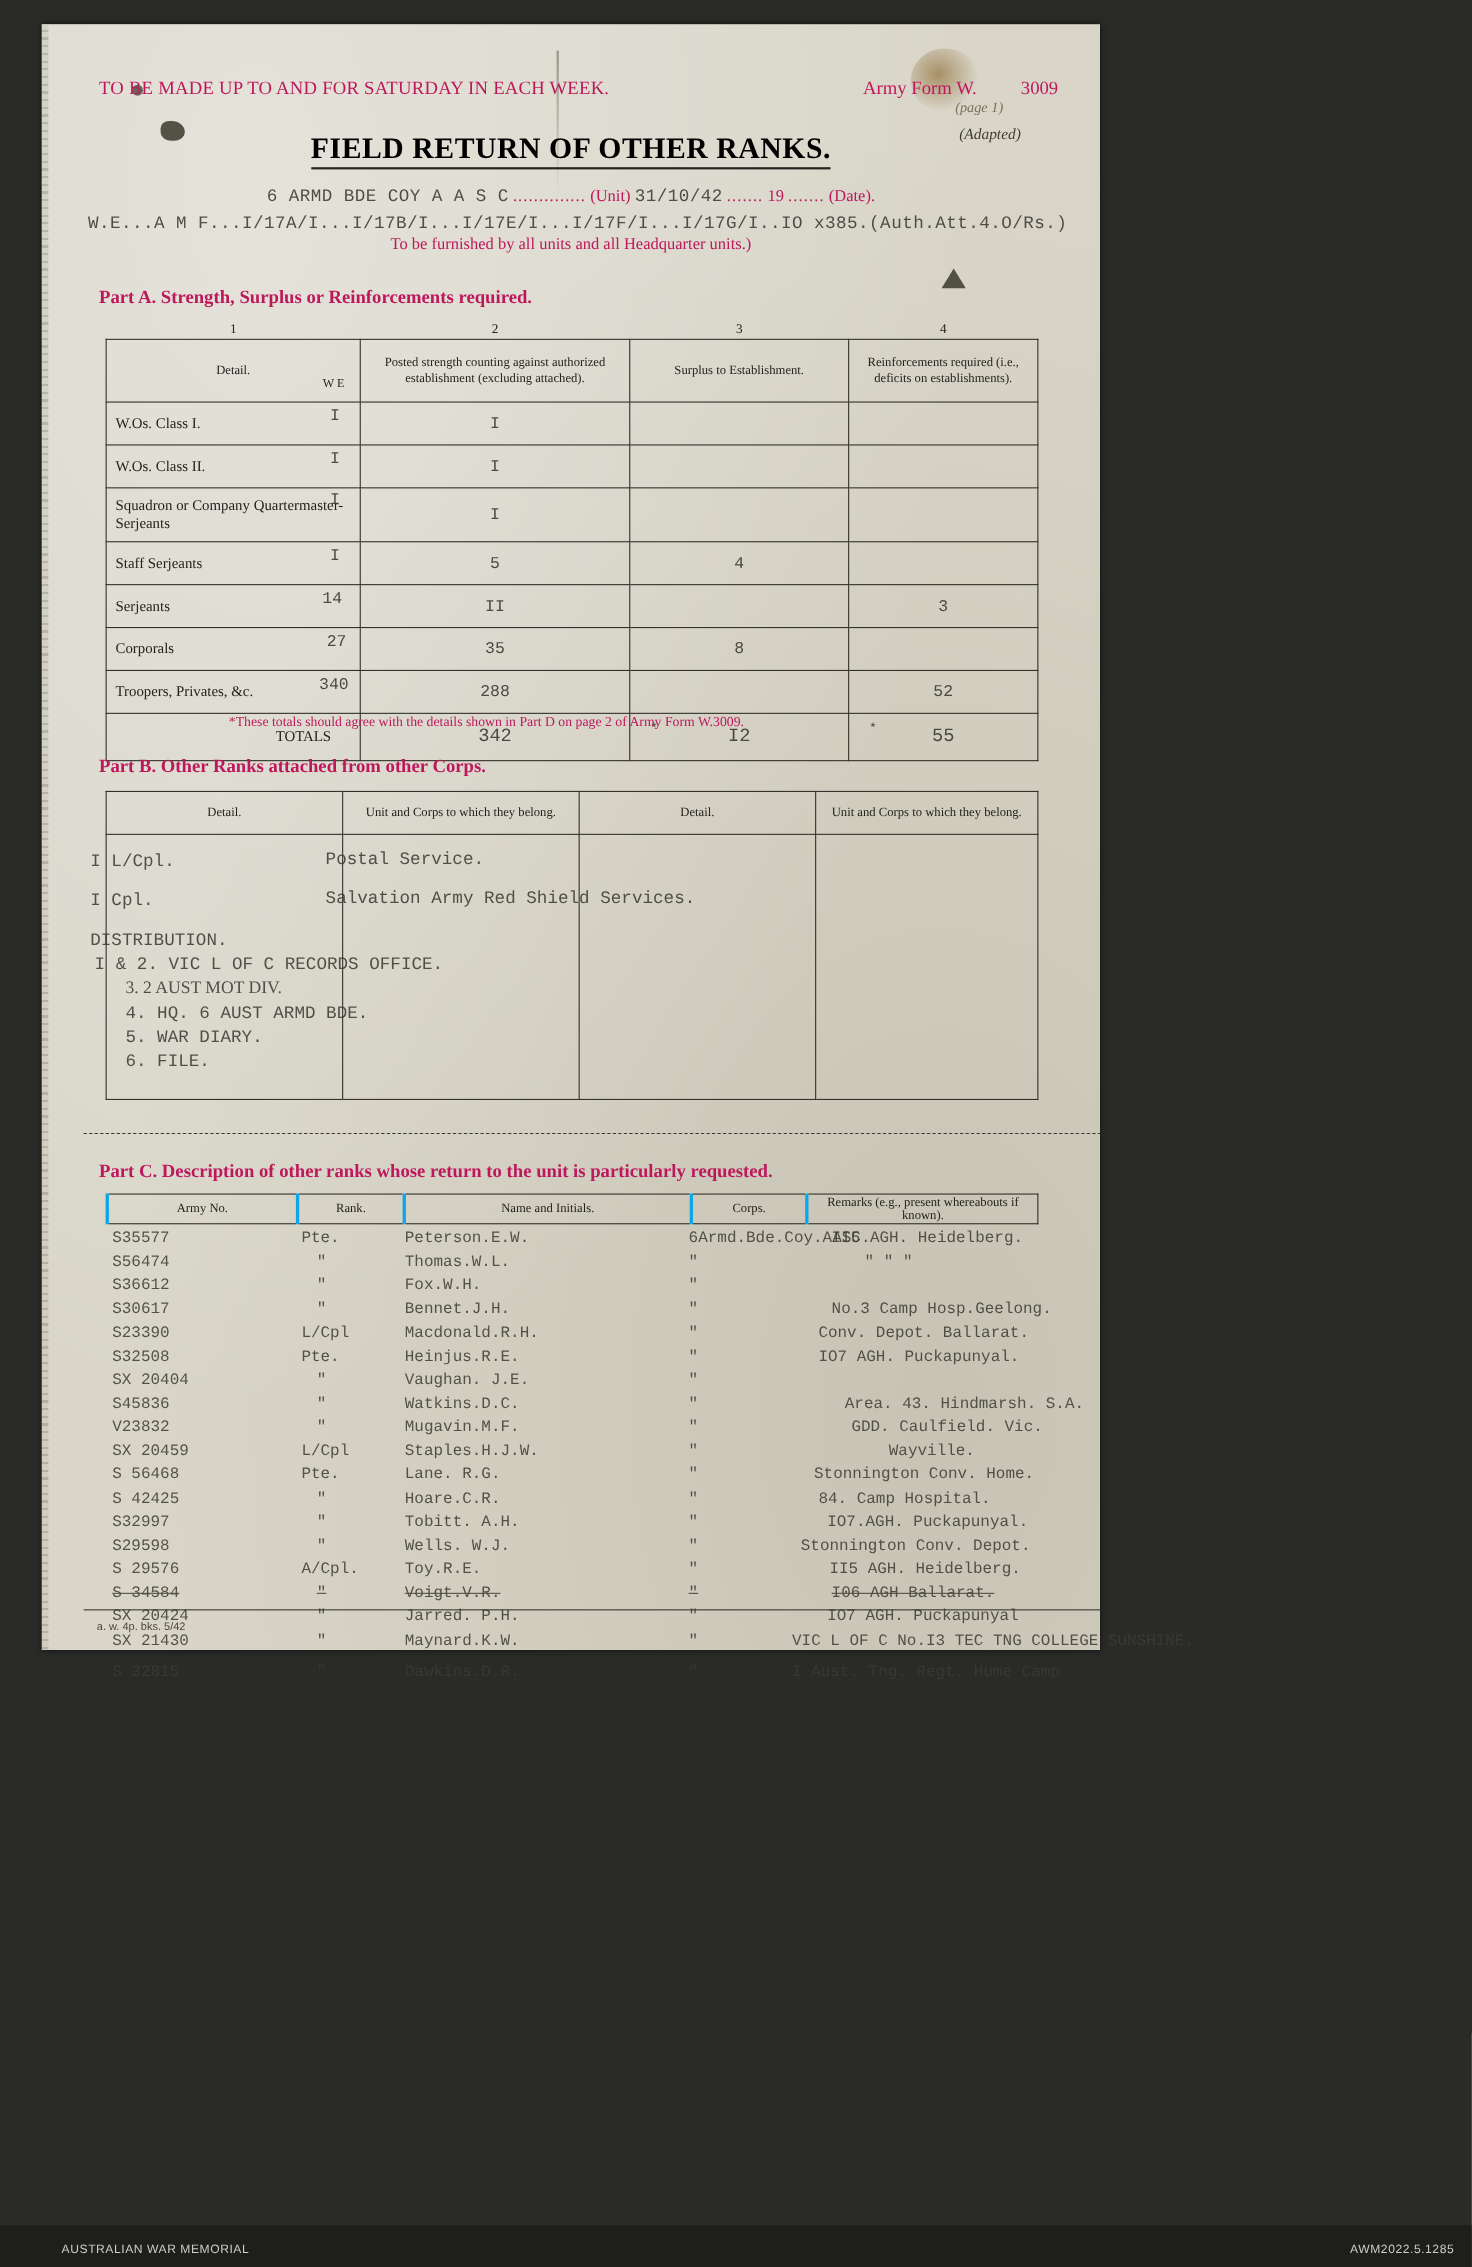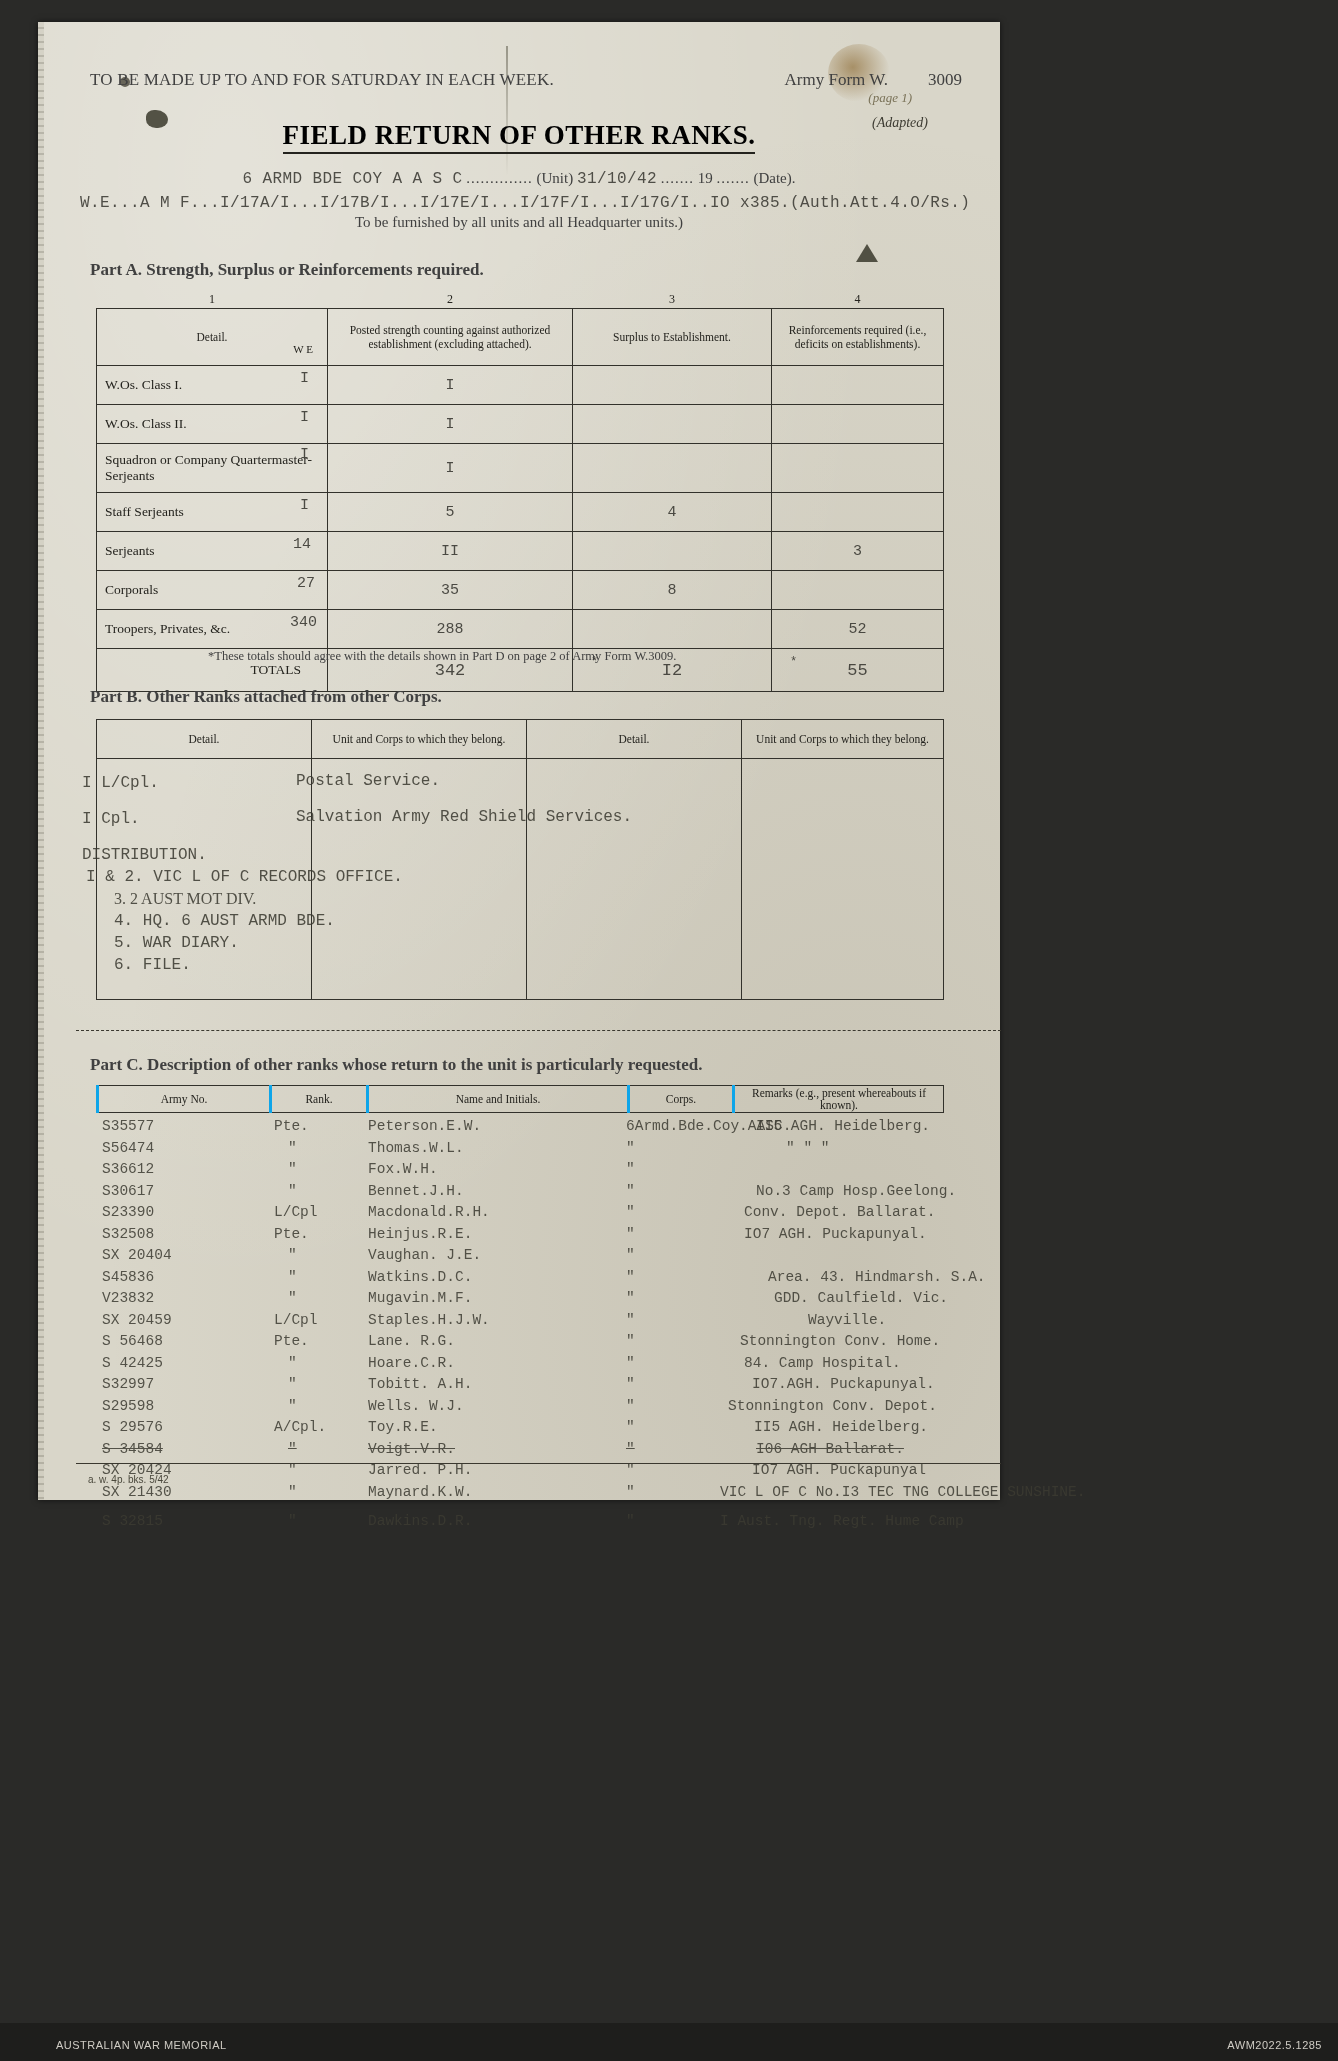--- a/index.html
+++ b/index.html
@@ -25,21 +25,21 @@
     pointer-events:none;
   }
   .pg{position:absolute;}
   
   .typed{
     font-family:"Liberation Mono", monospace;
     color:#3b3a34;
     letter-spacing:.4px;
     opacity:.88;
   }
-  .print{color:#404040;}
+  .print{color:#be185d;}
   
   #topline{left:52px;top:48px;font-size:17px;letter-spacing:.2px;}
   #formno{position:absolute;right:38px;top:48px;font-size:17px;}
   #afcode{position:absolute;right:112px;top:48px;font-size:17px;}
   #pagelbl{position:absolute;right:88px;top:68px;font-size:13px;font-style:italic;color:#7a7258;}
   #adapted{position:absolute;right:72px;top:93px;font-size:14px;font-style:italic;color:#3e3c33;}
   #title{
     position:absolute;left:0;right:0;top:98px;text-align:center;
     font-size:27px;font-weight:bold;letter-spacing:.5px;
   }

